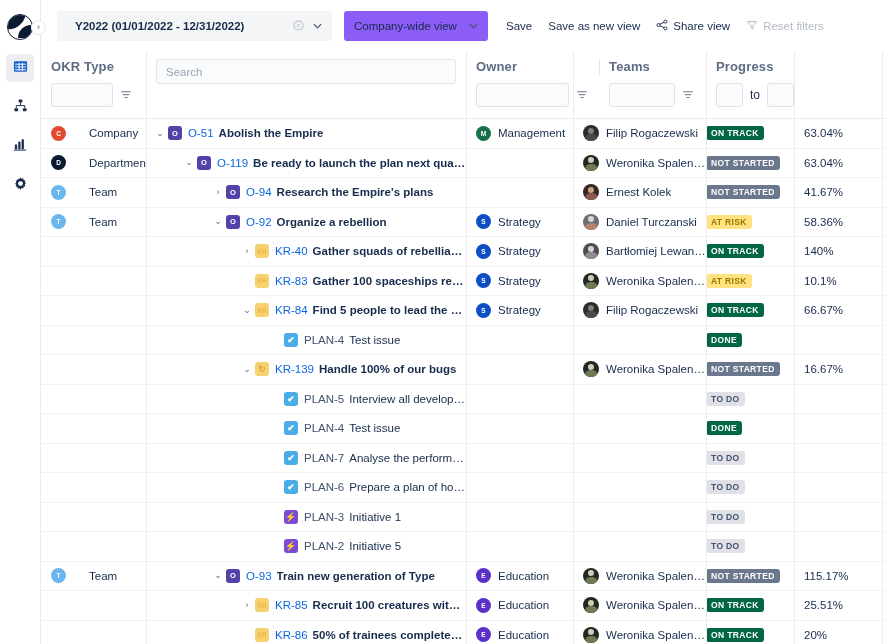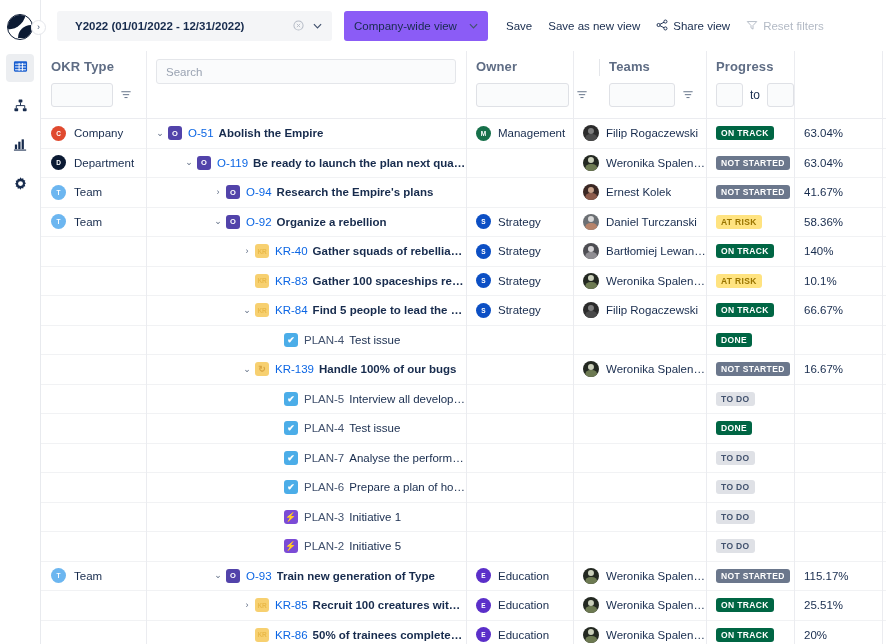--- a/index.html
+++ b/index.html
@@ -144,24 +144,24 @@
     display:flex; align-items:center;
     height: 29.5px;
     border-bottom: 1px solid #f1f2f4;
     background:#fff;
   }
   .cell { height:29.5px; display:flex; align-items:center; overflow:hidden; }
   .cell.c-type  { padding-left:10px; }
   .cell.c-okr   { padding-left:0; }
   .cell.c-team  { padding-left:10px; }
   .cell.c-owner { padding-left:10px; }
-  .cell.c-stat  { padding-left:10px; }
+  .cell.c-stat  { }
   .cell.c-prog  { padding-left:10px; }
 
-  .type-chip { display:flex; align-items:center; gap:8px; }
+  .type-chip { display:flex; align-items:center; gap:23px; }
   .circ {
     width:15px; height:15px; border-radius:50%;
     display:flex; align-items:center; justify-content:center;
     color:#fff; font-size:6.5px; font-weight:700; flex:none;
   }
   .type-label { font-size:11.5px; color:#172b4d; }
 
   .okr-inner { display:flex; align-items:center; width:100%; }
   .twisty {
     width:16px; min-width:16px; text-align:center;

